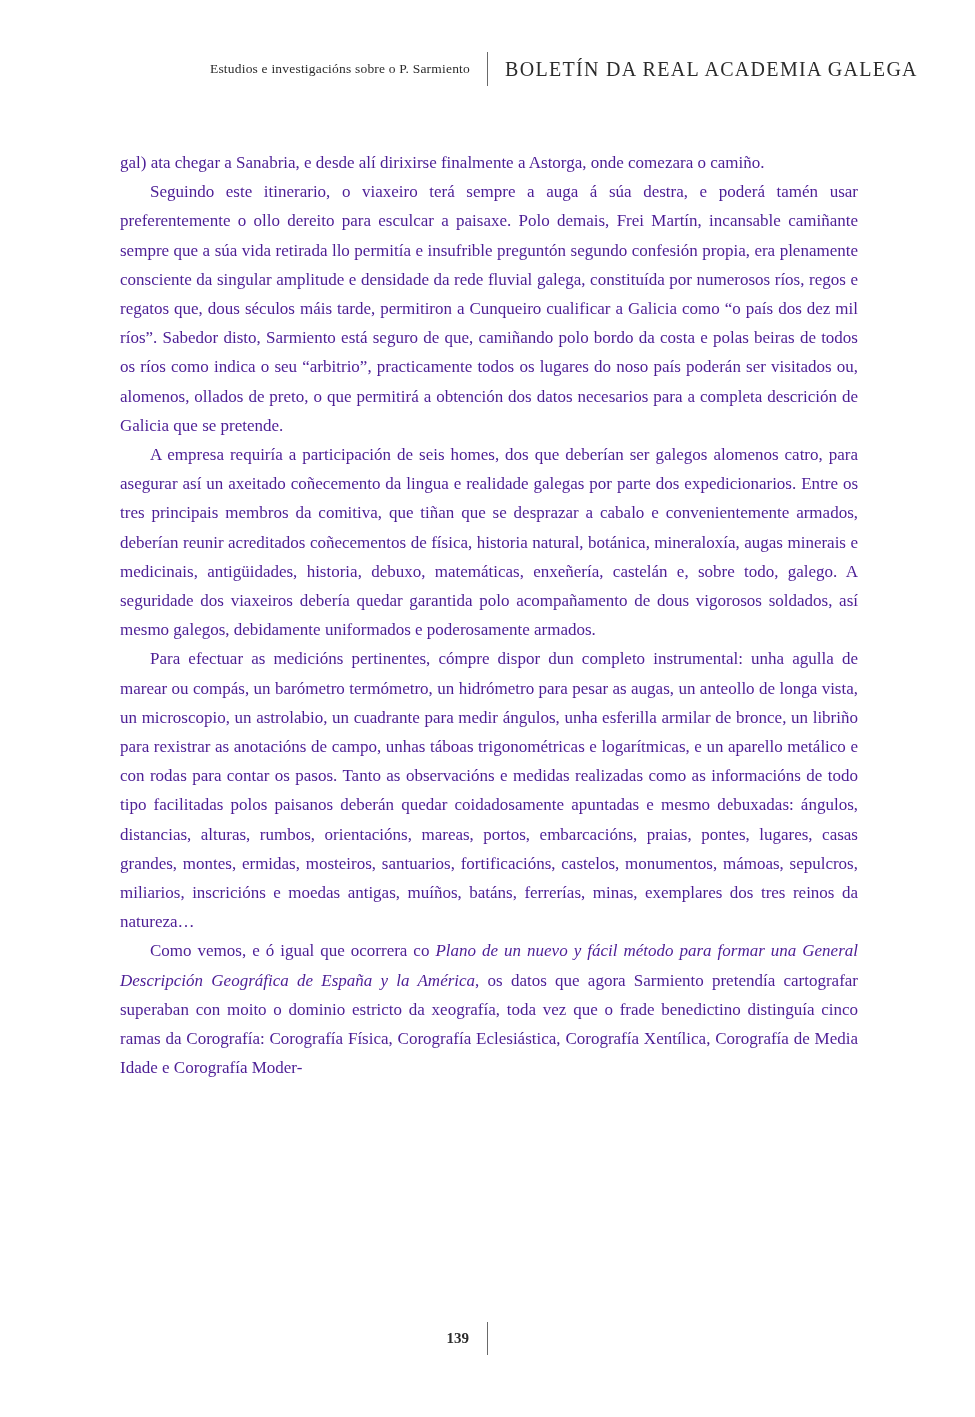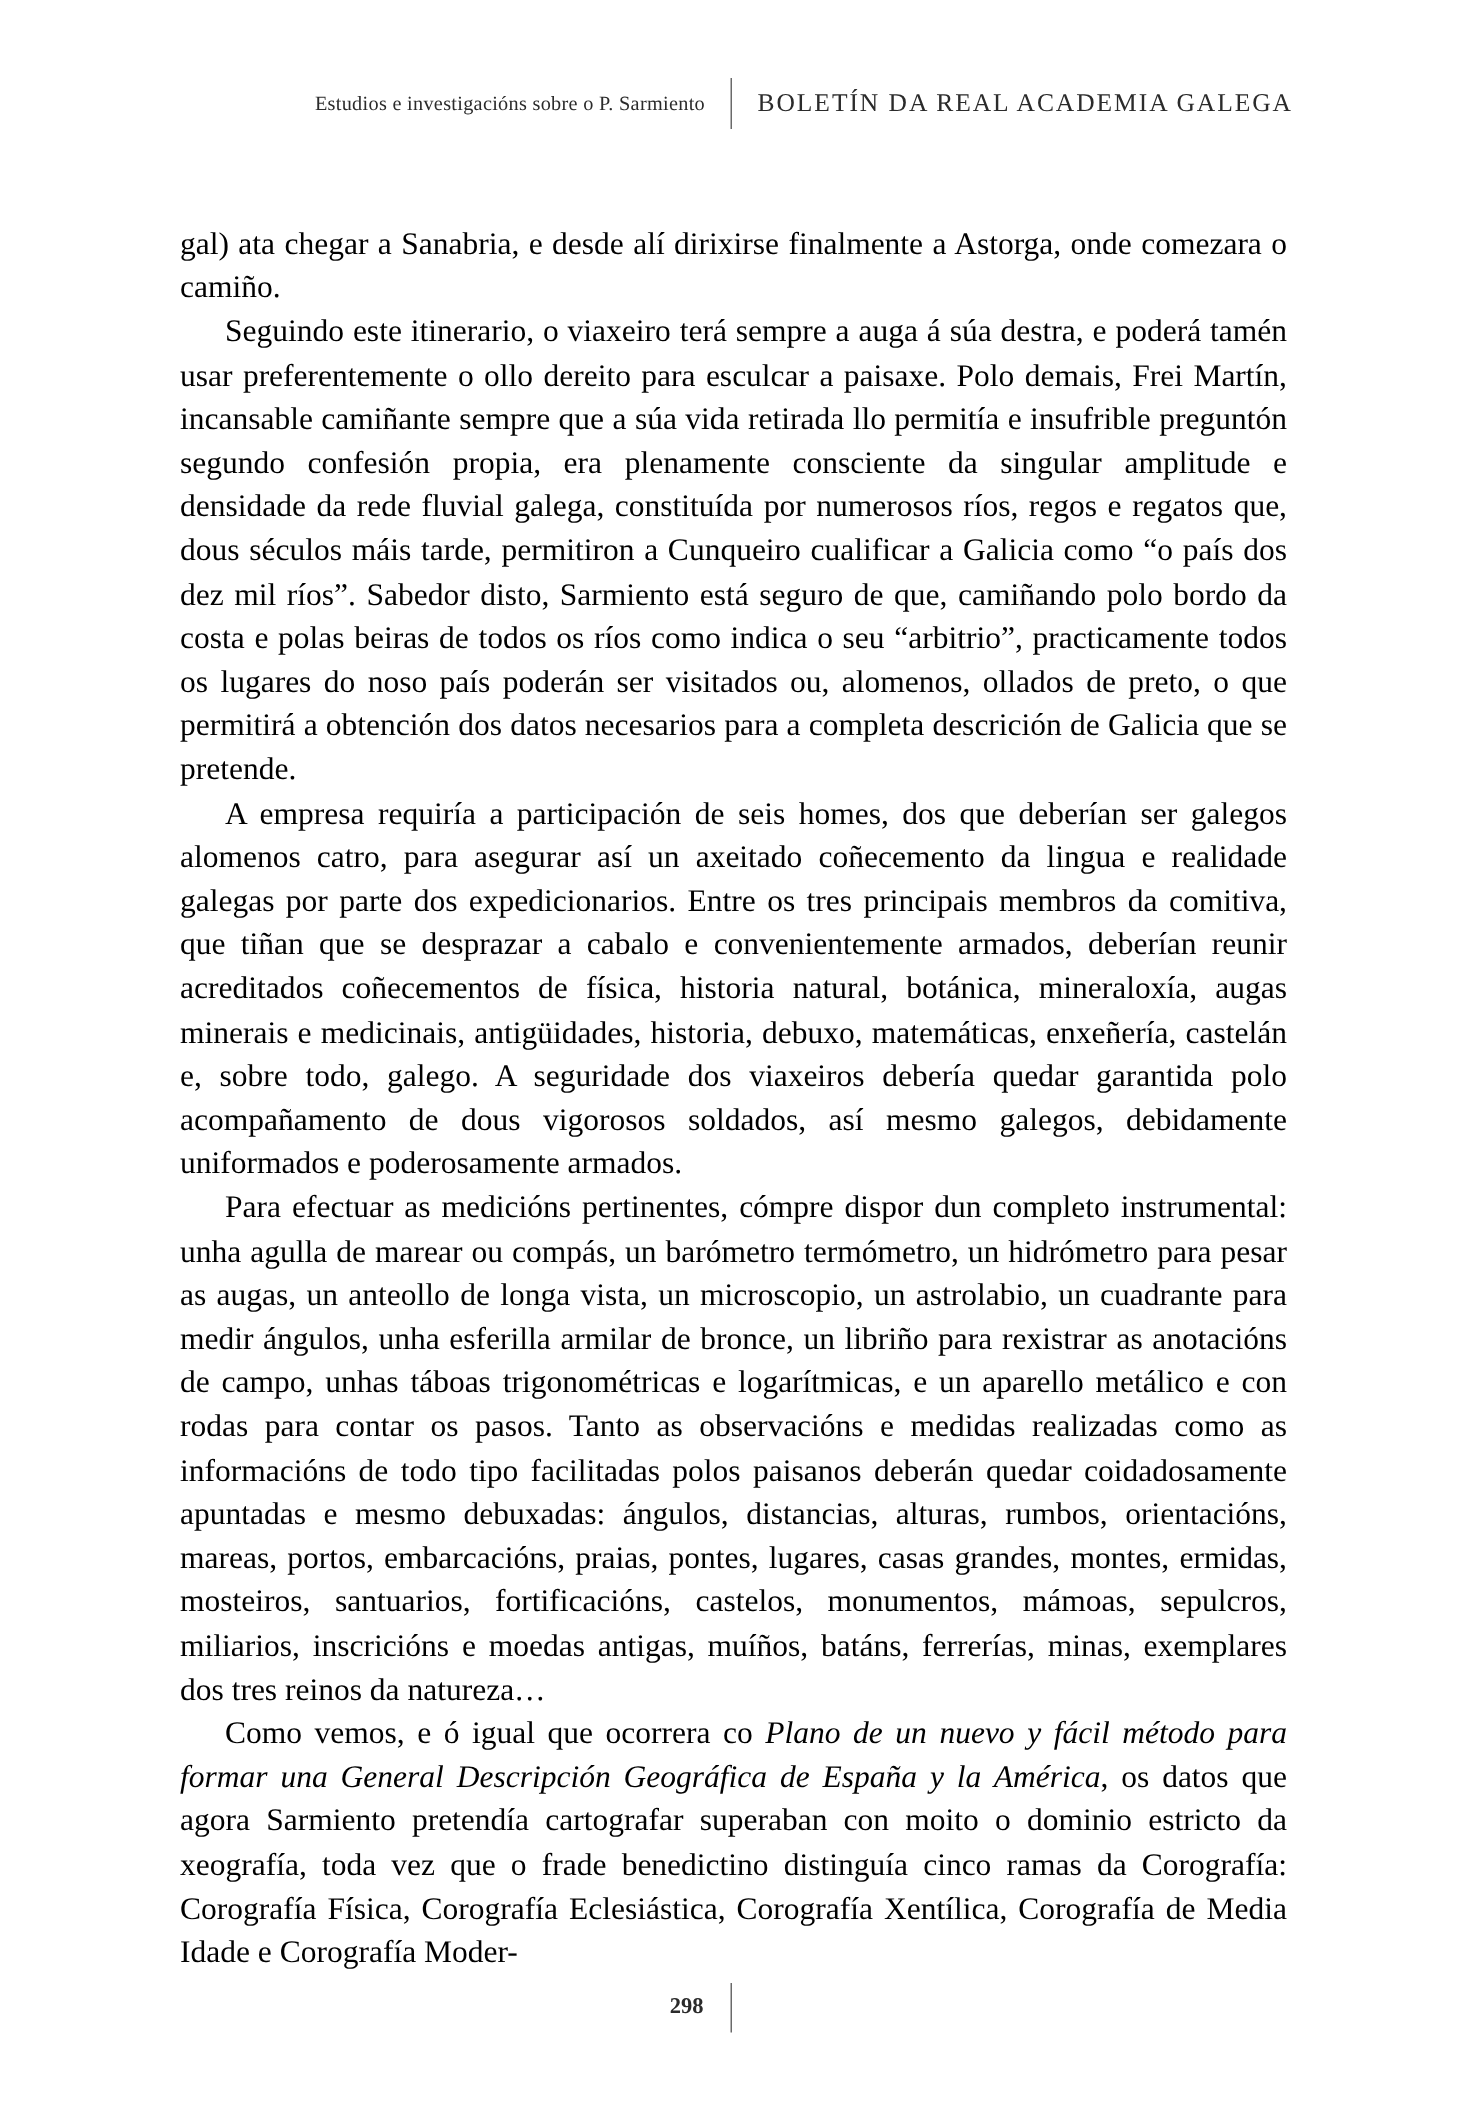--- a/index.html
+++ b/index.html
@@ -34,35 +34,35 @@
       margin-left: 46px;
     }
     .header-divider {
       width: 1px;
       height: 34px;
       background: #6a6a6a;
     }
     .header-right {
       text-align: left;
       padding-left: 17px;
-      font-size: 17px;
+      font-size: 20px;
       letter-spacing: 1.3px;
       color: #2b2b2b;
     }
 
     
     .body-text {
       position: absolute;
       top: 148px;
       left: 120px;
       width: 738px;
-      font-size: 21px;
+      font-size: 17px;
       line-height: 29.2px;
       text-align: justify;
-      color: #000000;
+      color: #4c1d95;
     }
     .para { margin: 0; }
     .para.indent { text-indent: 30px; }
     .italic { font-style: italic; }
 
     
     .running-footer {
       position: absolute;
       top: 1322px;
       left: 0;
@@ -104,17 +104,17 @@
   <main class="body-text" id="paragraphs">
 
   <p class="para"><span>gal) ata chegar a Sanabria, e desde alí dirixirse finalmente a Astorga, onde comezara o camiño.</span></p>
       <p class="para indent"><span>Seguindo este itinerario, o viaxeiro terá sempre a auga á súa destra, e poderá tamén usar preferentemente o ollo dereito para esculcar a paisaxe. Polo demais, Frei Martín, incansable camiñante sempre que a súa vida retirada llo permitía e insufrible preguntón segundo confesión propia, era plenamente consciente da singular amplitude e densidade da rede fluvial galega, constituída por numerosos ríos, regos e regatos que, dous séculos máis tarde, permitiron a Cunqueiro cualificar a Galicia como “o país dos dez mil ríos”. Sabedor disto, Sarmiento está seguro de que, camiñando polo bordo da costa e polas beiras de todos os ríos como indica o seu “arbitrio”, practicamente todos os lugares do noso país poderán ser visitados ou, alomenos, ollados de preto, o que permitirá a obtención dos datos necesarios para a completa descrición de Galicia que se pretende.</span></p>
       <p class="para indent"><span>A empresa requiría a participación de seis homes, dos que deberían ser galegos alomenos catro, para asegurar así un axeitado coñecemento da lingua e realidade galegas por parte dos expedicionarios. Entre os tres principais membros da comitiva, que tiñan que se desprazar a cabalo e convenientemente armados, deberían reunir acreditados coñecementos de física, historia natural, botánica, mineraloxía, augas minerais e medicinais, antigüidades, historia, debuxo, matemáticas, enxeñería, castelán e, sobre todo, galego. A seguridade dos viaxeiros debería quedar garantida polo acompañamento de dous vigorosos soldados, así mesmo galegos, debidamente uniformados e poderosamente armados.</span></p>
       <p class="para indent"><span>Para efectuar as medicións pertinentes, cómpre dispor dun completo instrumental: unha agulla de marear ou compás, un barómetro termómetro, un hidrómetro para pesar as augas, un anteollo de longa vista, un microscopio, un astrolabio, un cuadrante para medir ángulos, unha esferilla armilar de bronce, un libriño para rexistrar as anotacións de campo, unhas táboas trigonométricas e logarítmicas, e un aparello metálico e con rodas para contar os pasos. Tanto as observacións e medidas realizadas como as informacións de todo tipo facilitadas polos paisanos deberán quedar coidadosamente apuntadas e mesmo debuxadas: ángulos, distancias, alturas, rumbos, orientacións, mareas, portos, embarcacións, praias, pontes, lugares, casas grandes, montes, ermidas, mosteiros, santuarios, fortificacións, castelos, monumentos, mámoas, sepulcros, miliarios, inscricións e moedas antigas, muíños, batáns, ferrerías, minas, exemplares dos tres reinos da natureza…</span></p>
       <p class="para indent"><span>Como vemos, e ó igual que ocorrera co </span><span class="italic">Plano de un nuevo y fácil método para formar una General Descripción Geográfica de España y la América</span><span>, os datos que agora Sarmiento pretendía cartografar superaban con moito o dominio estricto da xeografía, toda vez que o frade benedictino distinguía cinco ramas da Corografía: Corografía Física, Corografía Eclesiástica, Corografía Xentílica, Corografía de Media Idade e Corografía Moder-</span></p>
     </main>
 
   <footer class="running-footer">
-    <span class="page-number">298</span>
+    <span class="page-number">139</span>
     <span class="footer-divider"></span>
   </footer>
 
 </div>
 
 </body></html>

